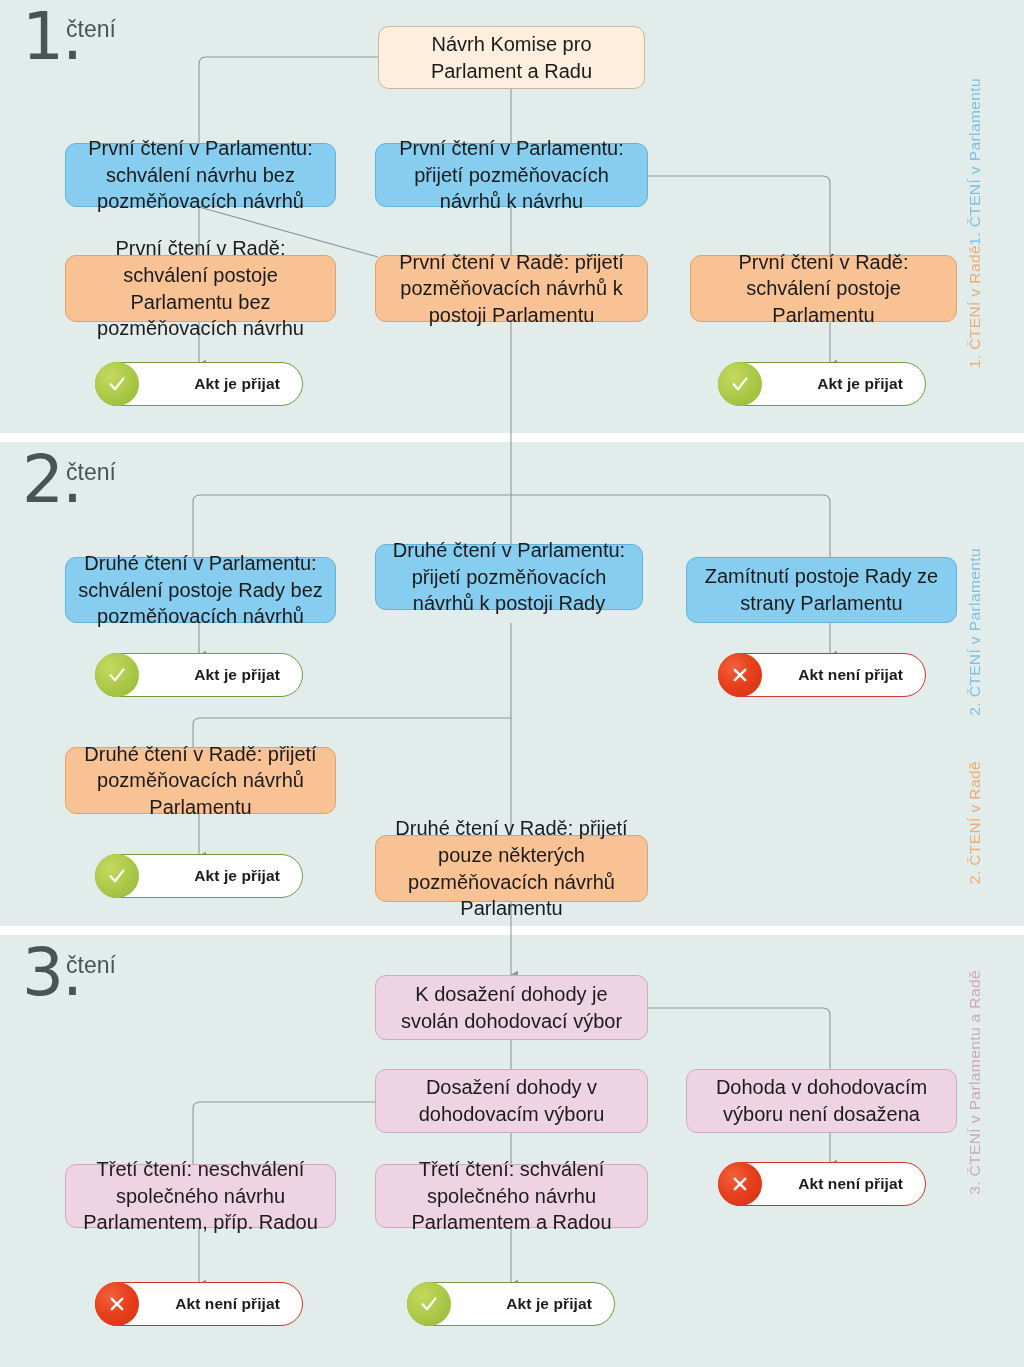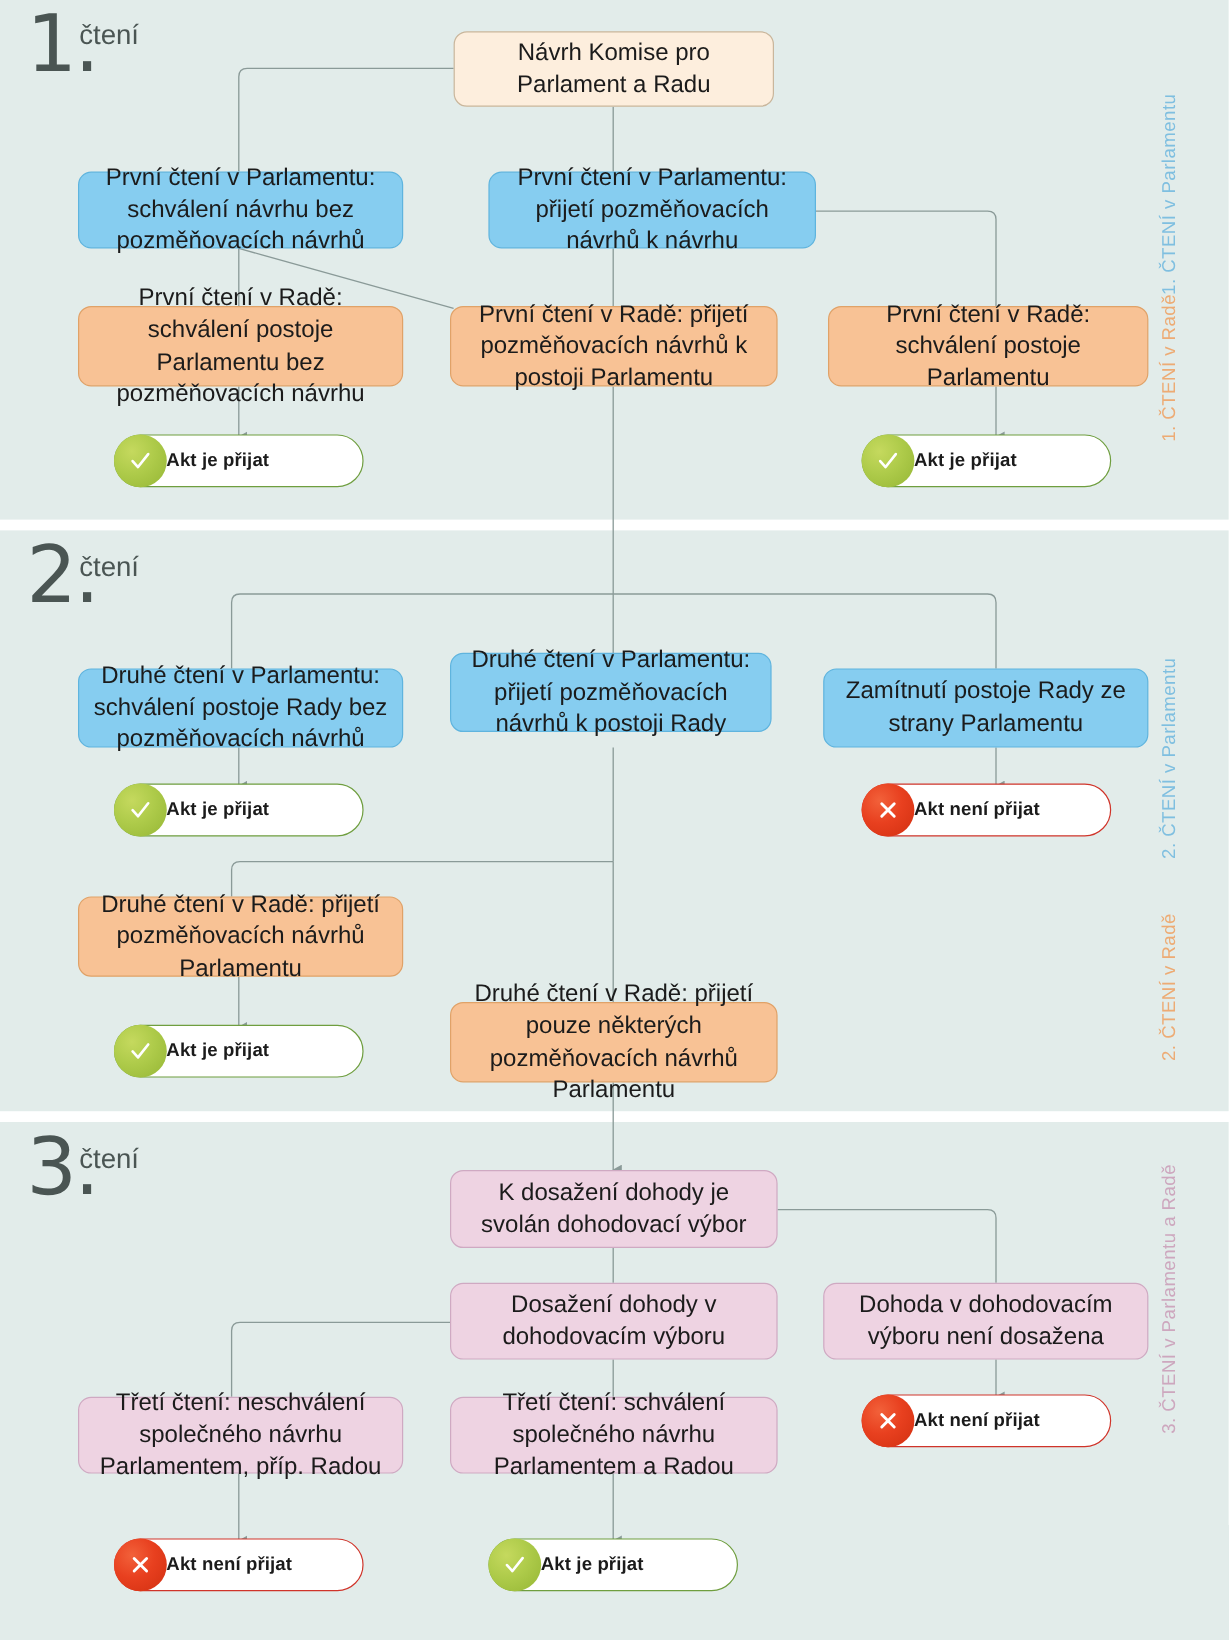--- a/index.html
+++ b/index.html
@@ -50,21 +50,21 @@
   .pill.no{border:1.4px solid #d0342a;}
   .pill .badge{
     width:44px;height:44px;border-radius:50%;flex:0 0 44px;
     display:flex;align-items:center;justify-content:center;
     color:#fff;font-size:23px;line-height:1;margin-left:-1.4px;
     font-weight:700;
   }
   .pill.ok .badge{background:radial-gradient(circle at 34% 32%, #c5d95e 0%, #aecb4a 45%, #95b635 100%);}
   .pill.no .badge{background:radial-gradient(circle at 34% 32%, #f2613a 0%, #e8401f 45%, #d12f10 100%);}
   .pill .plabel{
-    flex:1;text-align:left;font-size:15.5px;font-weight:700;color:#1b1b1b;
+    flex:1;text-align:right;font-size:15.5px;font-weight:700;color:#1b1b1b;
     padding-right:22px;letter-spacing:.1px;
   }
   .pill .badge svg{display:block;}
 
   
   .side{
     position:absolute;
     writing-mode:vertical-rl;
     transform:rotate(180deg);
     font-size:15.5px;letter-spacing:.4px;white-space:nowrap;
@@ -142,21 +142,21 @@
       <path d="M511,1228 L511,1284" marker-end="url(#arr)"></path>
     </g>
   </svg>
 
   <div class="sec-num" style="left:22px;top:4px;">1.</div>
   <div class="sec-word" style="left:66px;top:16px;">čtení</div>
 
   <div class="node n-cream" style="left:378px;top:26px;width:267px;height:63px;">Návrh Komise pro Parlament a Radu</div>
 
   <div class="node n-blue" style="left:65px;top:143px;width:271px;height:64px;">První čtení v Parlamentu: schválení návrhu bez pozměňovacích návrhů</div>
-  <div class="node n-blue" style="left:375px;top:143px;width:273px;height:64px;margin-left:32px;">První čtení v Parlamentu: přijetí pozměňovacích návrhů k návrhu</div>
+  <div class="node n-blue" style="left:375px;top:143px;width:273px;height:64px;">První čtení v Parlamentu: přijetí pozměňovacích návrhů k návrhu</div>
 
   <div class="node n-orange" style="left:65px;top:255px;width:271px;height:67px;">První čtení v Radě: schválení postoje Parlamentu bez pozměňovacích návrhu</div>
   <div class="node n-orange" style="left:375px;top:255px;width:273px;height:67px;">První čtení v Radě: přijetí pozměňovacích návrhů k postoji Parlamentu</div>
   <div class="node n-orange" style="left:690px;top:255px;width:267px;height:67px;">První čtení v Radě: schválení postoje Parlamentu</div>
 
   <div class="pill ok" style="left:95px;top:362px;width:208px;">
     <span class="badge">
       <svg width="22" height="22" viewBox="0 0 22 22">
           <path d="M4.5 11.2 L9 16.2 L17.5 5.4" stroke="#fff" stroke-width="2.2" fill="none" stroke-linecap="round" stroke-linejoin="round"></path>
         </svg>

